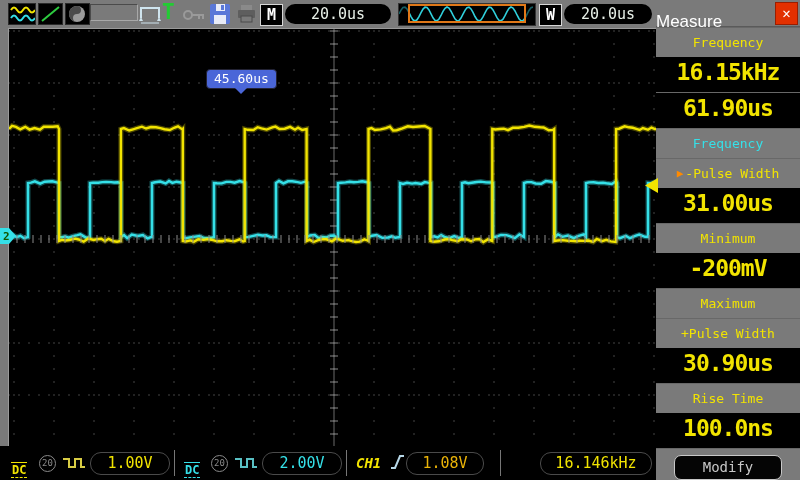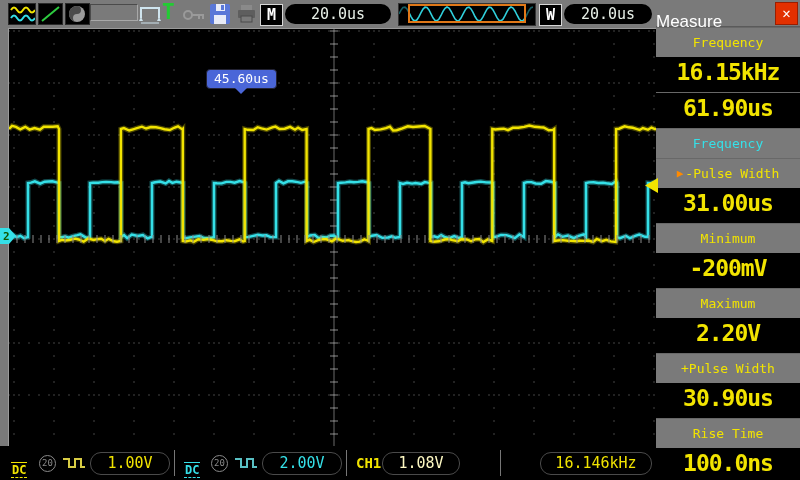--- a/index.html
+++ b/index.html
@@ -1423,27 +1423,27 @@
     <span class="coup" style="left:184px;color:#35e0e8;">DC</span>
     <span class="bw" style="left:211px;">20</span>
     <span style="position:absolute;left:234px;top:9px;">
       <svg width="24" height="15">
         <path d="M1,4 h6 v8 h6 v-8 h6 v8 h4" stroke="#59c0c4" fill="none" stroke-width="2"></path>
       </svg>
     </span>
     <span class="bpill" style="left:262px;width:78px;color:#35e0e8;">2.00V</span>
     <span class="bsep" style="left:346px;"></span>
 
-    <span class="trsrc" style="left:356px;color:#f2e400;">CH1</span>
+    <span class="trsrc" style="left:356px;color:#f2e400;font-style:italic;">CH1</span>
     <span style="position:absolute;left:390px;top:6px;">
       <svg width="15" height="20">
         <path d="M1,16 h4 l5,-12 h4" stroke="#b8d8e8" fill="none" stroke-width="2"></path>
       </svg>
     </span>
-    <span class="bpill" style="left:382px;width:76px;color:#fef9c3;">1.08V</span>
+    <span class="bpill" style="left:406px;width:76px;color:#eab308;">1.08V</span>
     <span class="bsep" style="left:500px;"></span>
 
     <span class="bpill" style="left:540px;width:110px;color:#f2e400;">16.146kHz</span>
   </div>
 
   <div class="panel">
     <div class="ptitle">
       <span class="t">Measure</span>
       <span class="pclose">✕</span>
     </div>
@@ -1472,21 +1472,20 @@
     <div class="m-item ch1">
       <div class="m-label-row">
           <span>Minimum</span>
         </div>
       <div class="m-value-row">-200mV</div>
     </div>
     <div class="m-item ch1">
       <div class="m-label-row">
           <span>Maximum</span>
         </div>
-      <div class="m-value-row">2.20V</div>
     </div>
     <div class="m-item ch1">
       <div class="m-label-row">
           <span>+Pulse Width</span>
         </div>
       <div class="m-value-row">30.90us</div>
     </div>
     <div class="m-item ch1">
       <div class="m-label-row">
           <span>Rise Time</span>

